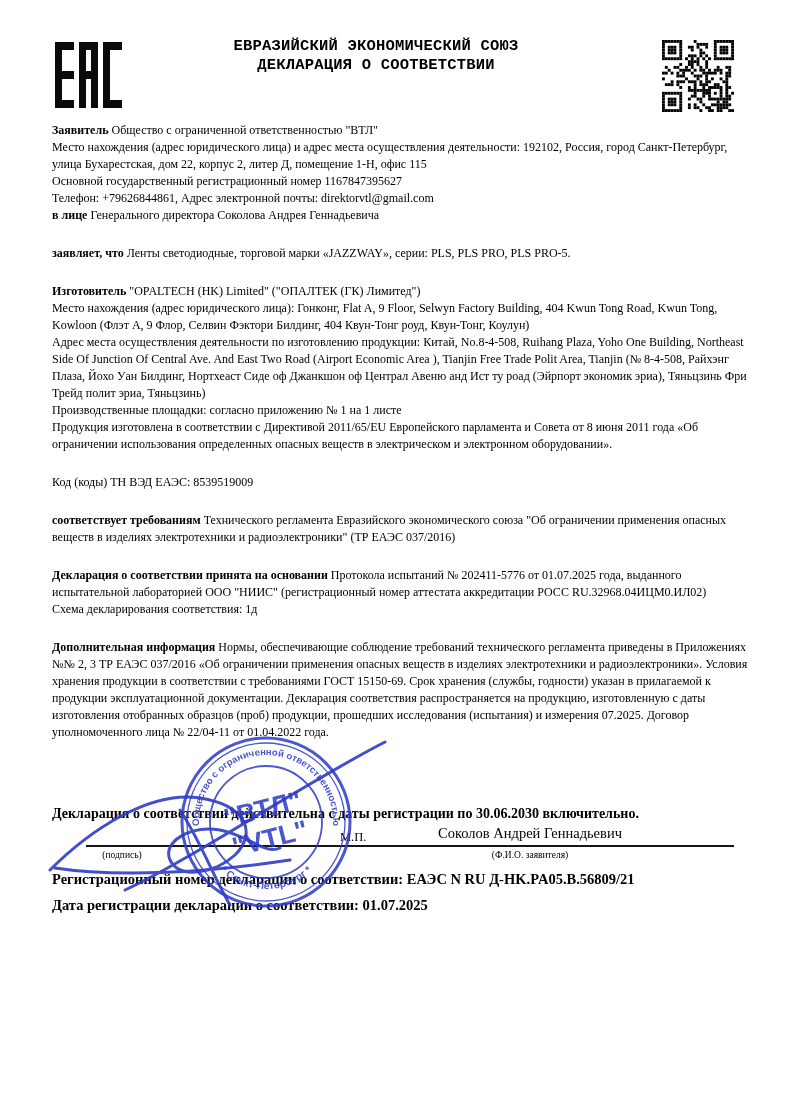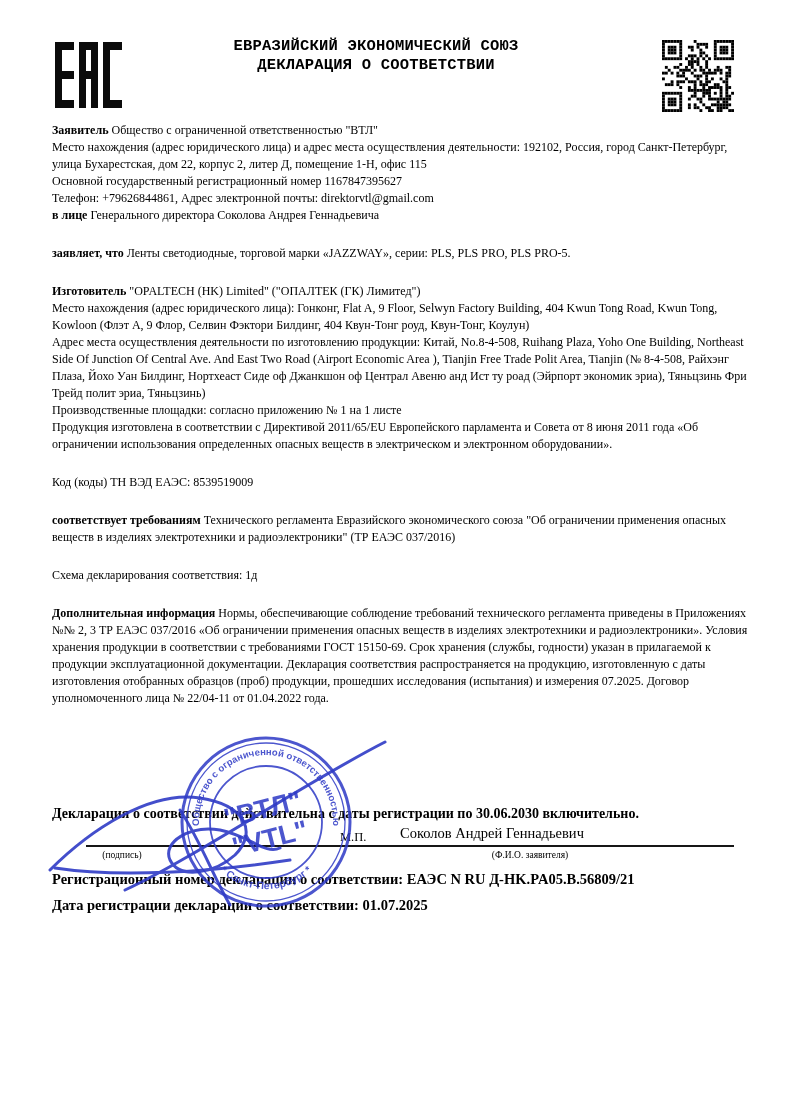--- a/index.html
+++ b/index.html
@@ -17,21 +17,21 @@
   .qr { position:absolute; left:662px; top:40px; }
   
   .content { position:absolute; left:52px; top:122px; width:698px;
     font-size:12px; line-height:17px; }
   .content p { margin:0; }
   .content .block + .block { margin-top:21px; }
   b { font-weight:bold; }
   
   .validity { position:absolute; left:52px; top:806px; font-weight:bold; font-size:14px; }
   .mp-label { position:absolute; left:340px; top:830px; font-size:12.5px; }
-  .signer-name { position:absolute; left:400px; top:825px; width:260px; font-size:14.5px; }
+  .signer-name { position:absolute; left:400px; top:825px; width:260px; text-align:center; font-size:14.5px; }
   .sig-line { position:absolute; left:86px; top:845px; width:648px; border-top:2px solid #161616; }
   .sig-label { position:absolute; left:72px; top:850px; width:100px; text-align:center; font-size:9.5px; }
   .fio-label { position:absolute; left:440px; top:850px; width:180px; text-align:center; font-size:9.5px; }
   .reg-number { position:absolute; left:52px; top:871px; font-weight:bold; font-size:14.5px; }
   .reg-date { position:absolute; left:52px; top:897px; font-weight:bold; font-size:14.5px; }
   
   .stamp { position:absolute; left:176px; top:732px; opacity:.86; }
   .stamp text { font-family:"Liberation Sans", sans-serif; }
   .signature-svg { position:absolute; left:30px; top:720px; opacity:.9; }
 </style>
@@ -372,20 +372,21 @@
         <p><span>Производственные площадки: согласно приложению № 1 на 1 листе</span></p>
         <p><span>Продукция изготовлена в соответствии с Директивой 2011/65/EU Европейского парламента и Совета от 8 июня 2011 года «Об ограничении использования определенных опасных веществ в электрическом и электронном оборудовании».</span></p>
       </div>
       <div class="block">
         <p><span>Код (коды) ТН ВЭД ЕАЭС: 8539519009</span></p>
       </div>
       <div class="block">
         <p><b>соответствует требованиям </b><span>Технического регламента Евразийского экономического союза "Об ограничении применения опасных веществ в изделиях электротехники и радиоэлектроники" (ТР ЕАЭС 037/2016)</span></p>
       </div>
       <div class="block">
+        <p><b>Декларация о соответствии принята на основании </b><span>Протокола испытаний № 202411-5776 от 01.07.2025 года, выданного испытательной лабораторией ООО "НИИС" (регистрационный номер аттестата аккредитации РОСС RU.32968.04ИЦМ0.ИЛ02)</span></p>
         <p><span>Схема декларирования соответствия: 1д</span></p>
       </div>
       <div class="block">
         <p><b>Дополнительная информация </b><span>Нормы, обеспечивающие соблюдение требований технического регламента приведены в Приложениях №№ 2, 3 ТР ЕАЭС 037/2016 «Об ограничении применения опасных веществ в изделиях электротехники и радиоэлектроники». Условия хранения продукции в соответствии с требованиями ГОСТ 15150-69. Срок хранения (службы, годности) указан в прилагаемой к продукции эксплуатационной документации. Декларация соответствия распространяется на продукцию, изготовленную с даты изготовления отобранных образцов (проб) продукции, прошедших исследования (испытания) и измерения 07.2025. Договор уполномоченного лица № 22/04-11 от 01.04.2022 года.</span></p>
       </div>
     </div>
 
   <div class="validity">Декларация о соответствии действительна с даты регистрации по 30.06.2030 включительно.</div>
 
   <div class="mp-label">М.П.</div>

